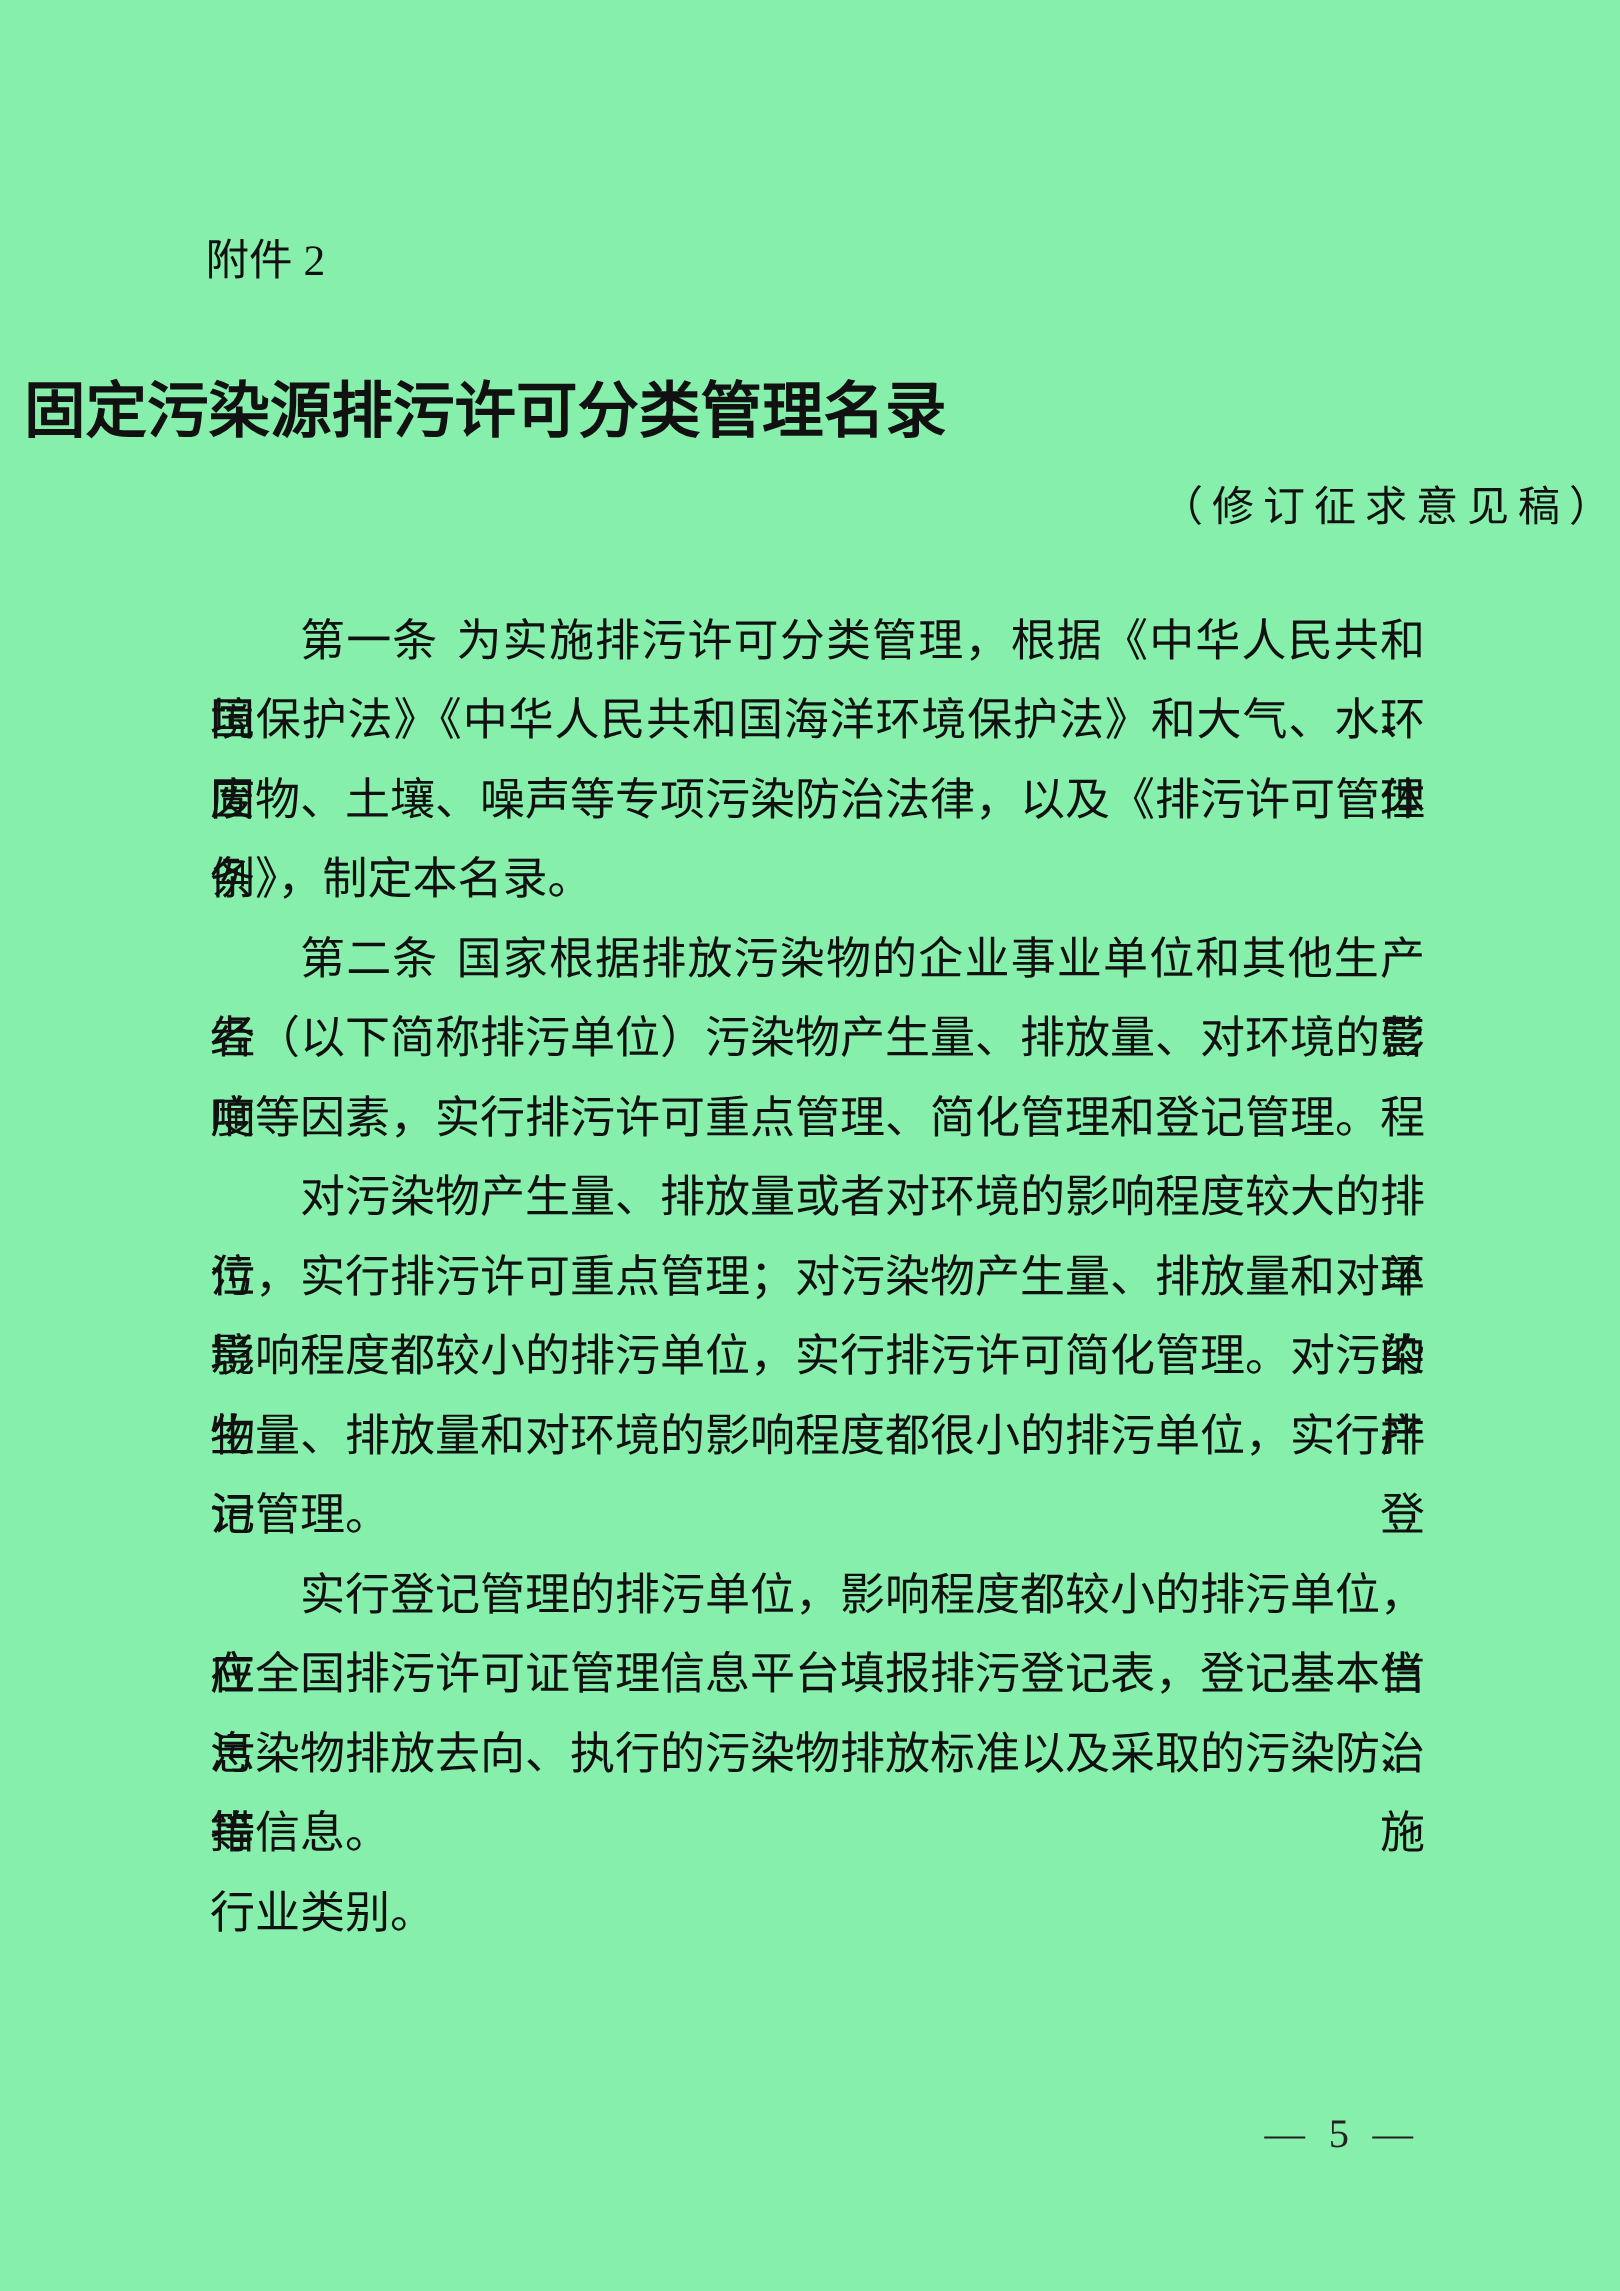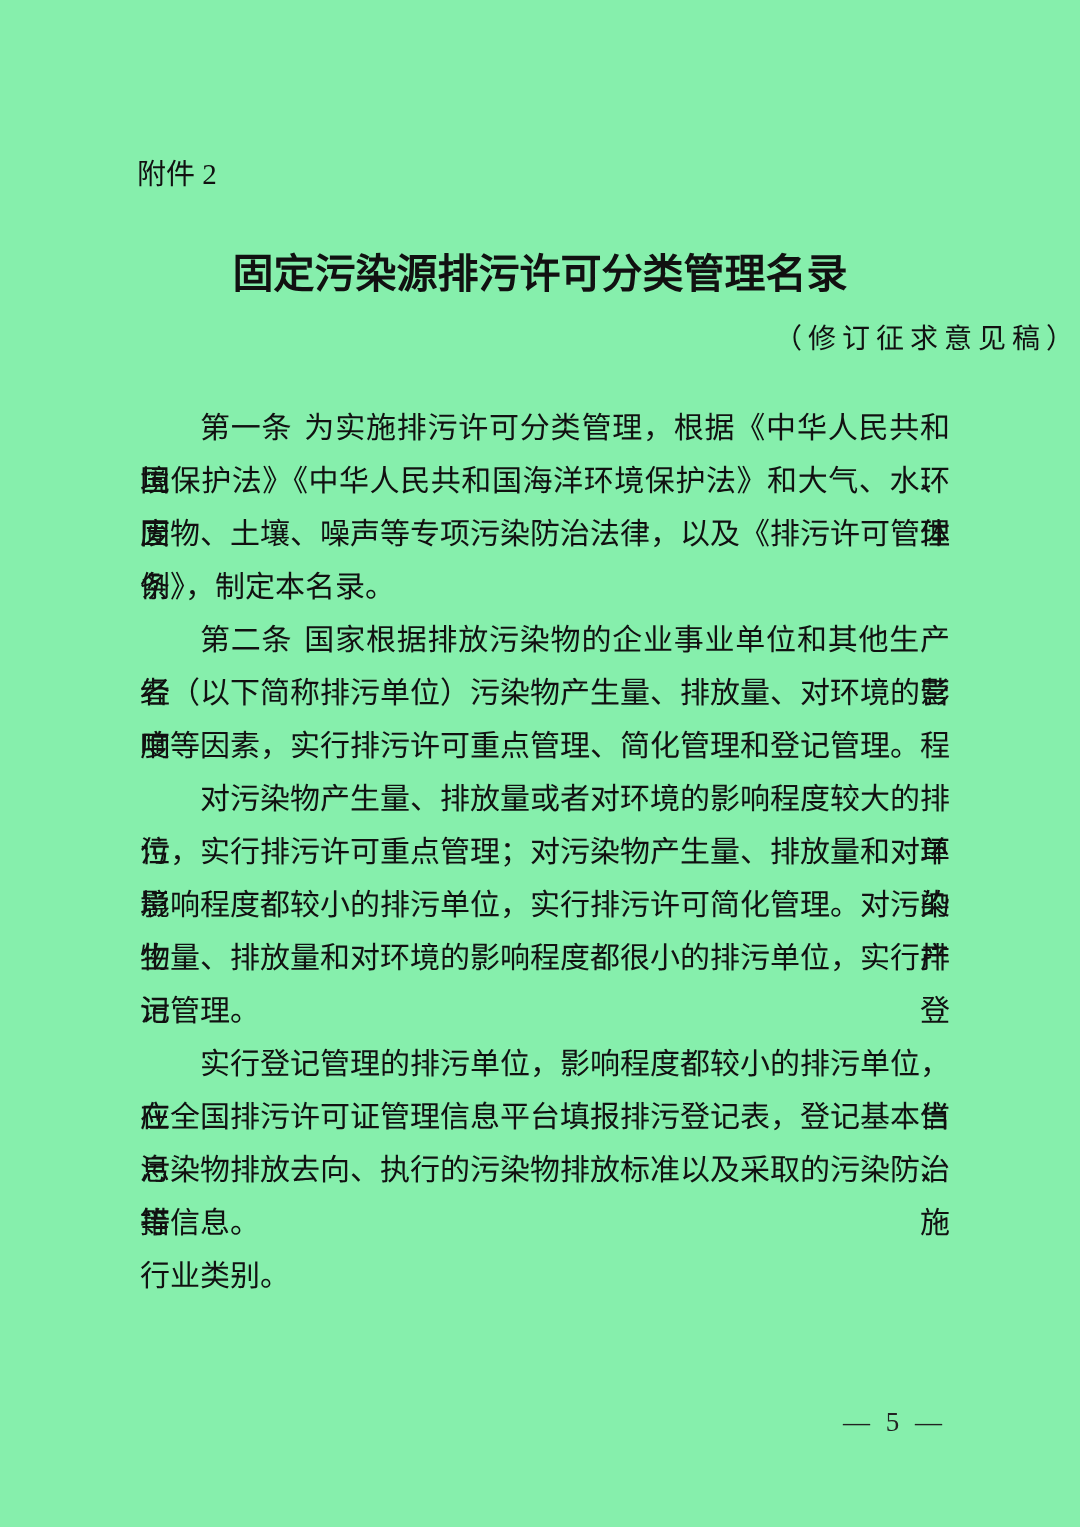--- a/index.html
+++ b/index.html
@@ -21,22 +21,23 @@
     font-size: 29px;
     line-height: 38px;
     height: 38px;
   }
   .doc-title {
     margin: 52px 0 10px 0;
     font-size: 41px;
     line-height: 58px;
     height: 58px;
     font-weight: bold;
-    text-align: center;
+    text-align: left;
     letter-spacing: 0px;
+    padding-left: 16px;
   }
   .doc-subtitle {
     margin: 16px 0 0 0;
     font-size: 28px;
     line-height: 40px;
     height: 40px;
     text-align: right;
     letter-spacing: 6px;
     font-family: "Liberation Serif", "DejaVu Serif", serif;
   }

